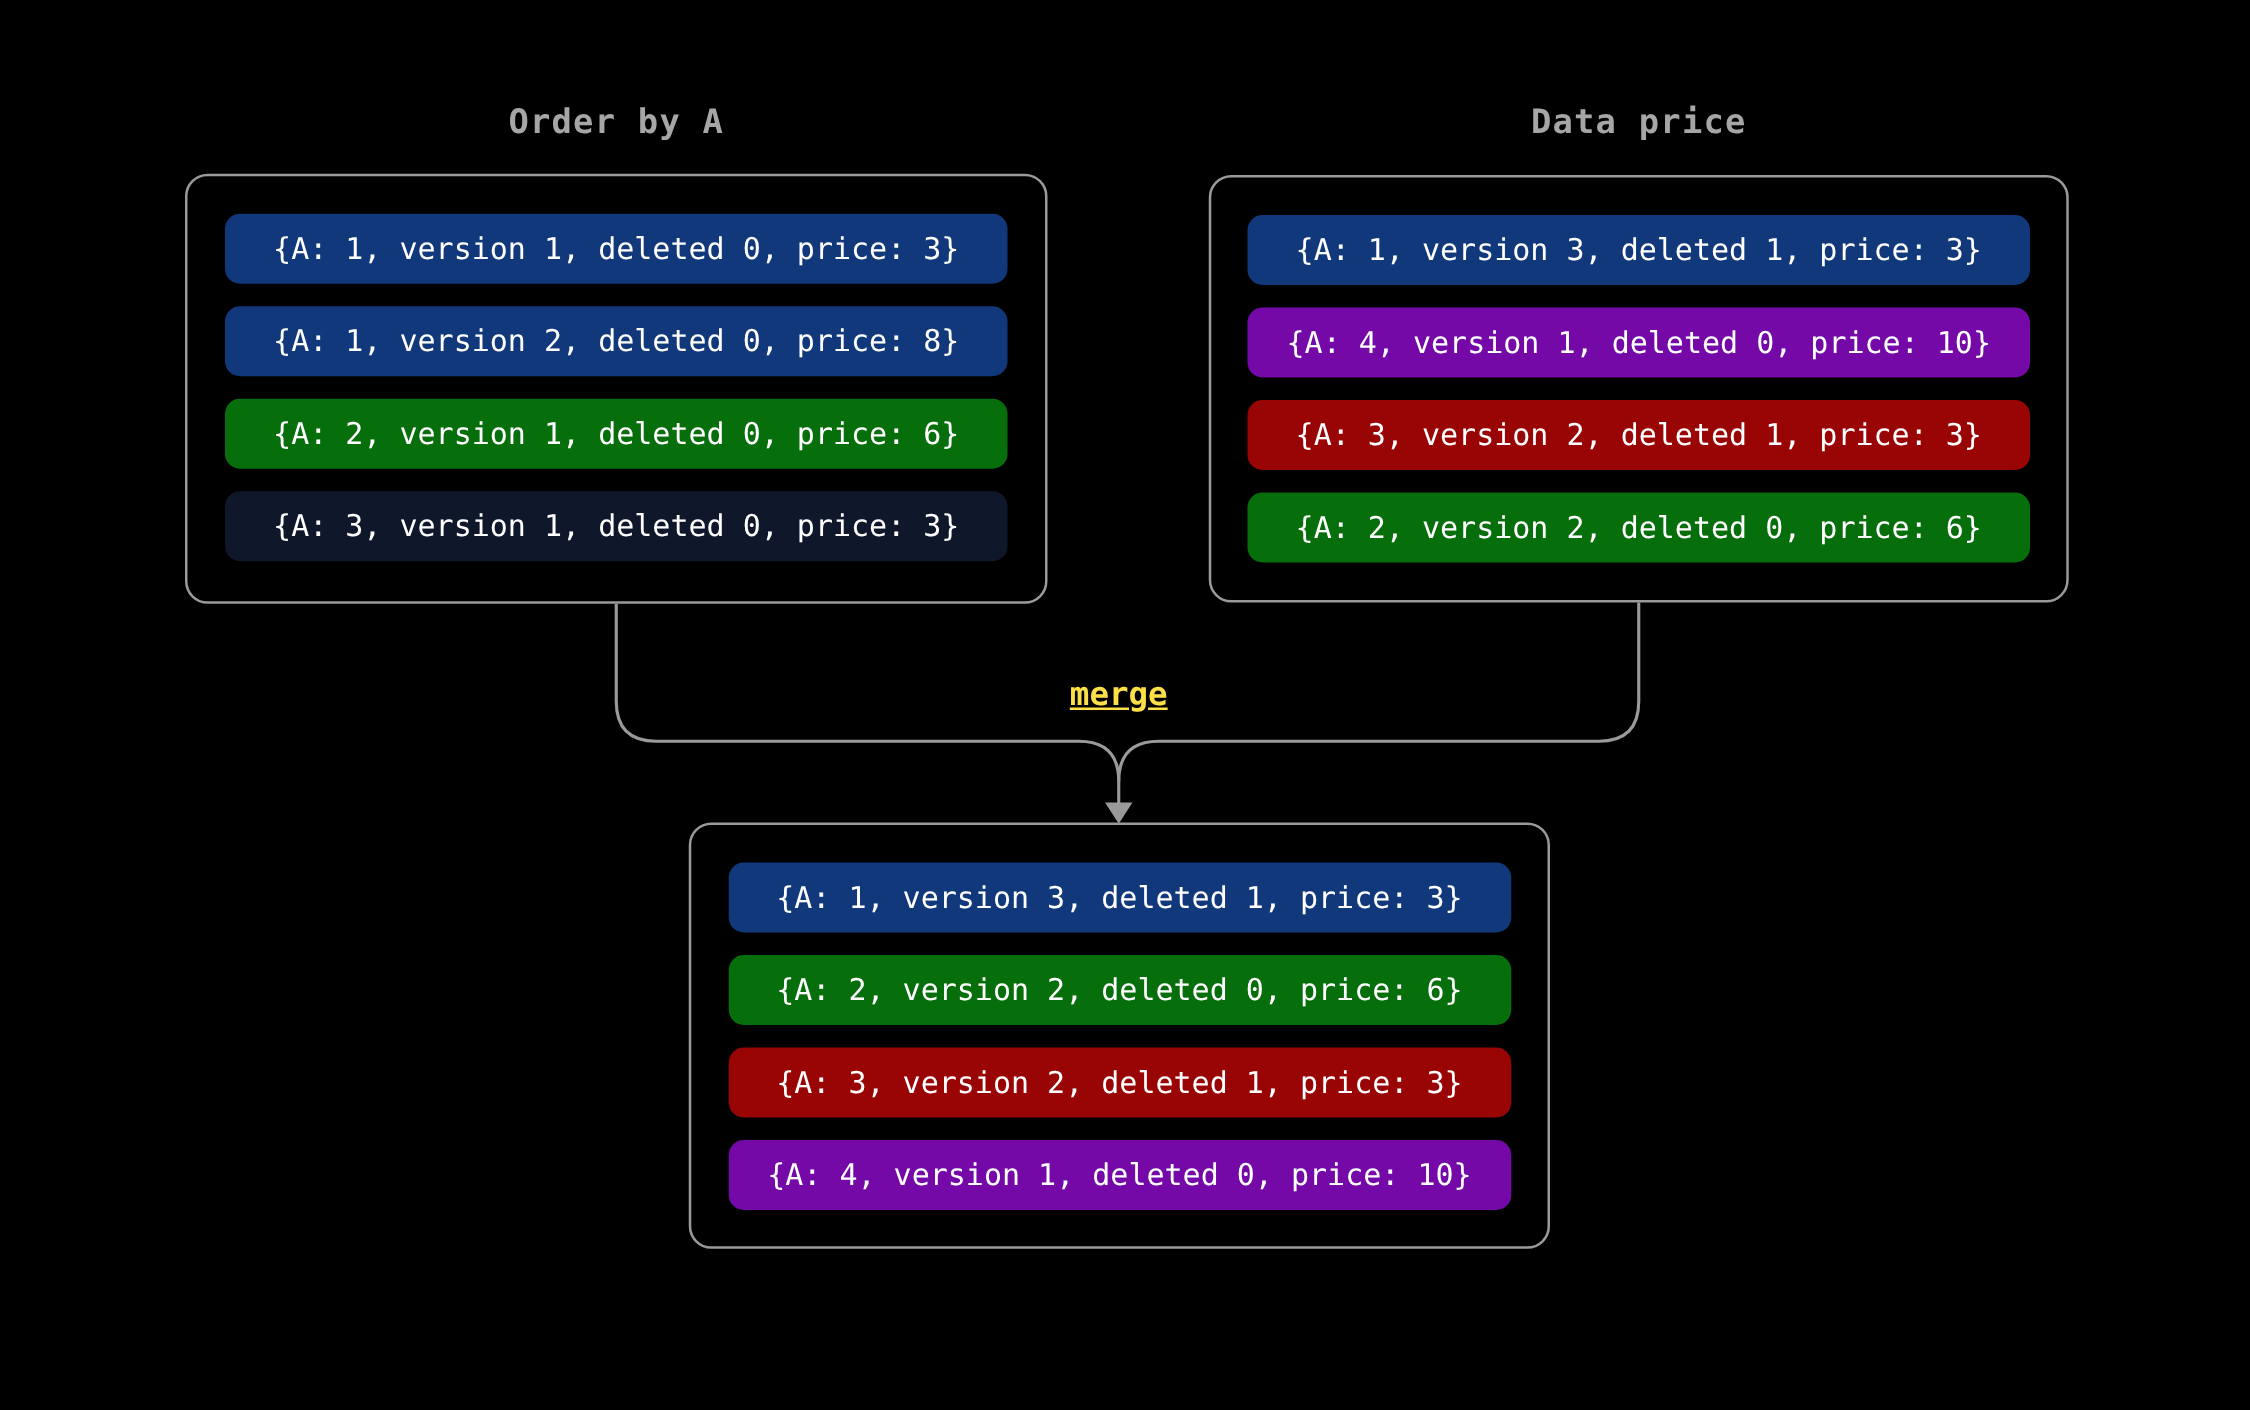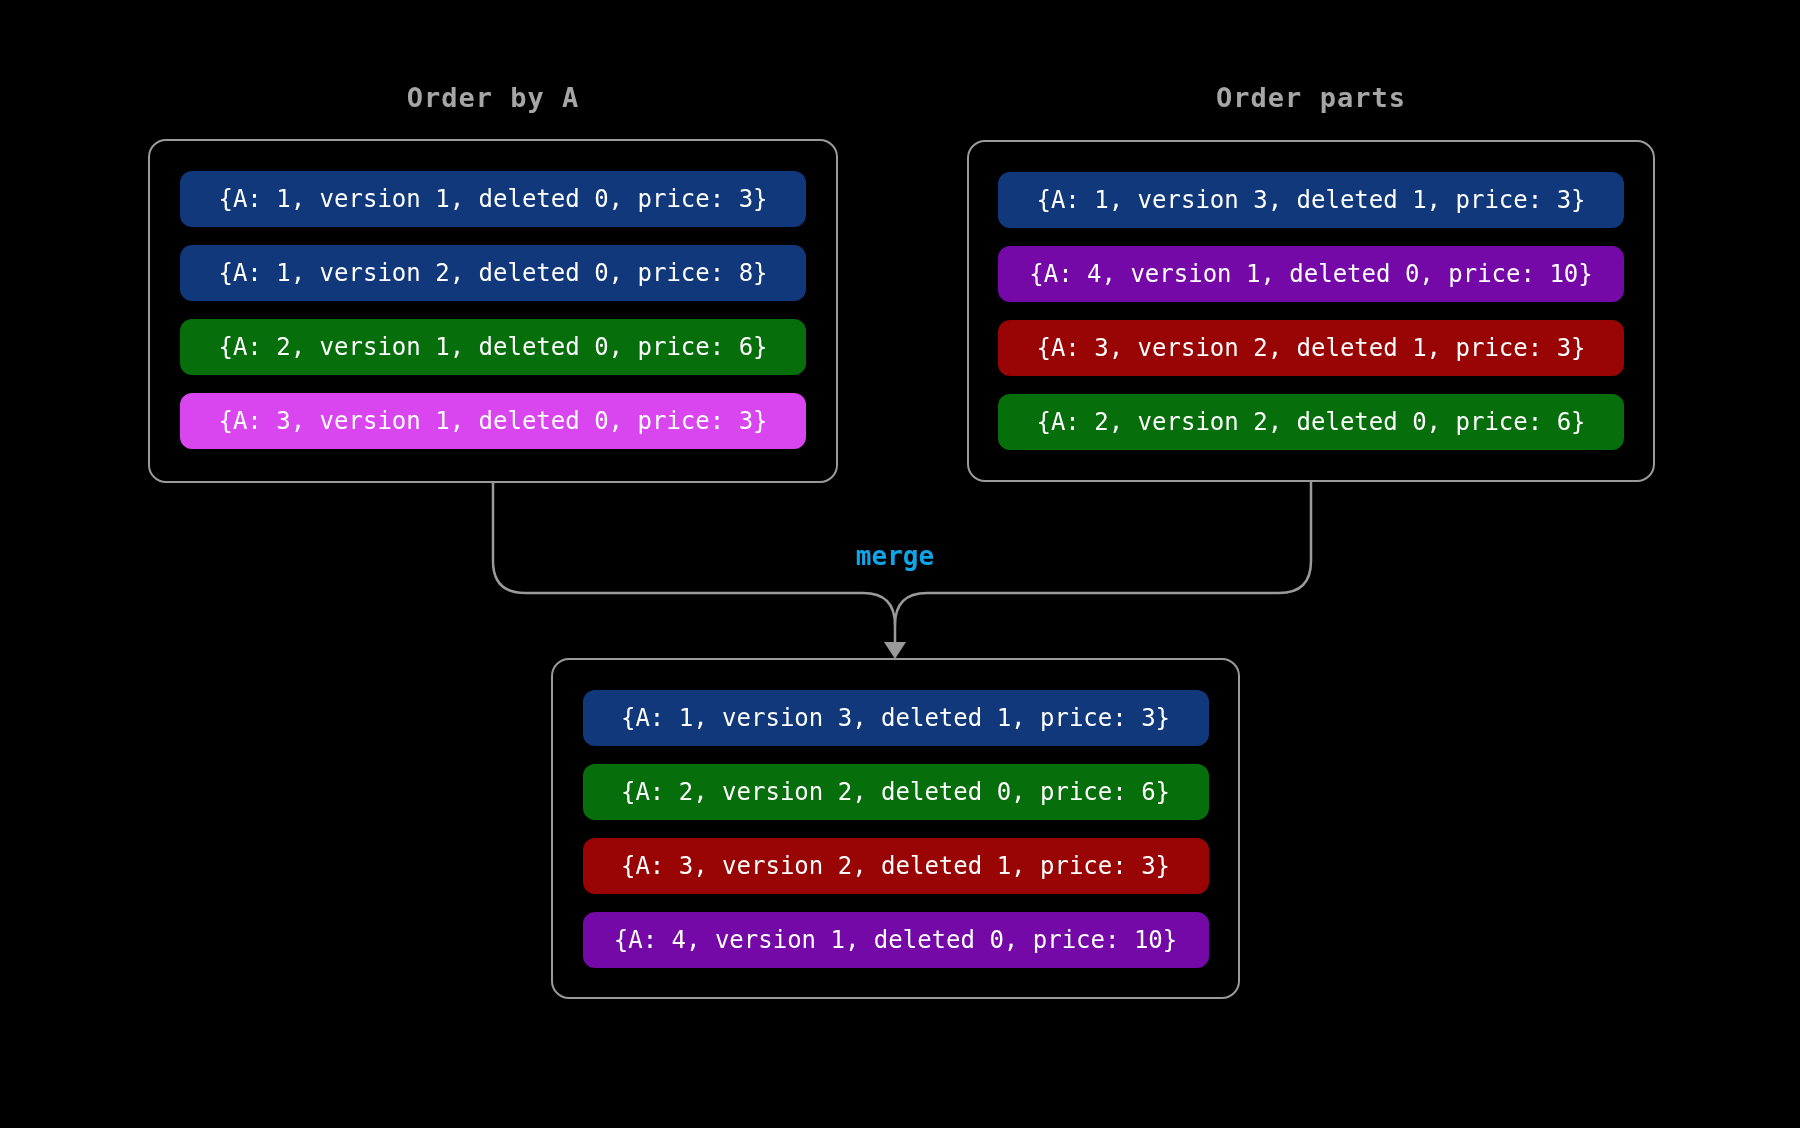--- a/index.html
+++ b/index.html
@@ -51,45 +51,46 @@
     letter-spacing: 1px;
   }
   .title-left  { left: 148px; top: 82px; width: 690px; }
   .title-right { left: 967px; top: 82px; width: 688px; }
   .merge-label {
     position: absolute;
     left: 795px;
     top: 541px;
     width: 200px;
     text-align: center;
-    color: #0ea5e9;
+    color: #fde047;
     font-size: 26px;
     font-weight: bold;
+    text-decoration: underline;
   }
   .connector-svg {
     position: absolute;
     left: 0;
     top: 0;
     pointer-events: none;
   }
 </style>
 </head>
 <body>
 
 <div id="canvas">
 
   <div class="panel-title title-left">Order by A</div>
 
-  <div class="panel-title title-right">Order parts</div>
+  <div class="panel-title title-right">Data price</div>
 
   <div class="panel panel-left">
     <div class="row" style="background-color: rgb(16, 56, 122);">{A: 1, version 1, deleted 0, price: 3}</div>
     <div class="row" style="background-color: rgb(16, 56, 122);">{A: 1, version 2, deleted 0, price: 8}</div>
     <div class="row" style="background-color: rgb(7, 110, 12);">{A: 2, version 1, deleted 0, price: 6}</div>
-    <div class="row" style="background-color: #d946ef;">{A: 3, version 1, deleted 0, price: 3}</div>
+    <div class="row" style="background-color: #0f172a;">{A: 3, version 1, deleted 0, price: 3}</div>
   </div>
 
   <div class="panel panel-right">
     <div class="row" style="background-color: rgb(16, 56, 122);">{A: 1, version 3, deleted 1, price: 3}</div>
     <div class="row" style="background-color: rgb(116, 9, 168);">{A: 4, version 1, deleted 0, price: 10}</div>
     <div class="row" style="background-color: rgb(153, 4, 4);">{A: 3, version 2, deleted 1, price: 3}</div>
     <div class="row" style="background-color: rgb(7, 110, 12);">{A: 2, version 2, deleted 0, price: 6}</div>
   </div>
 
   <svg class="connector-svg" width="1800" height="1128" viewBox="0 0 1800 1128">

